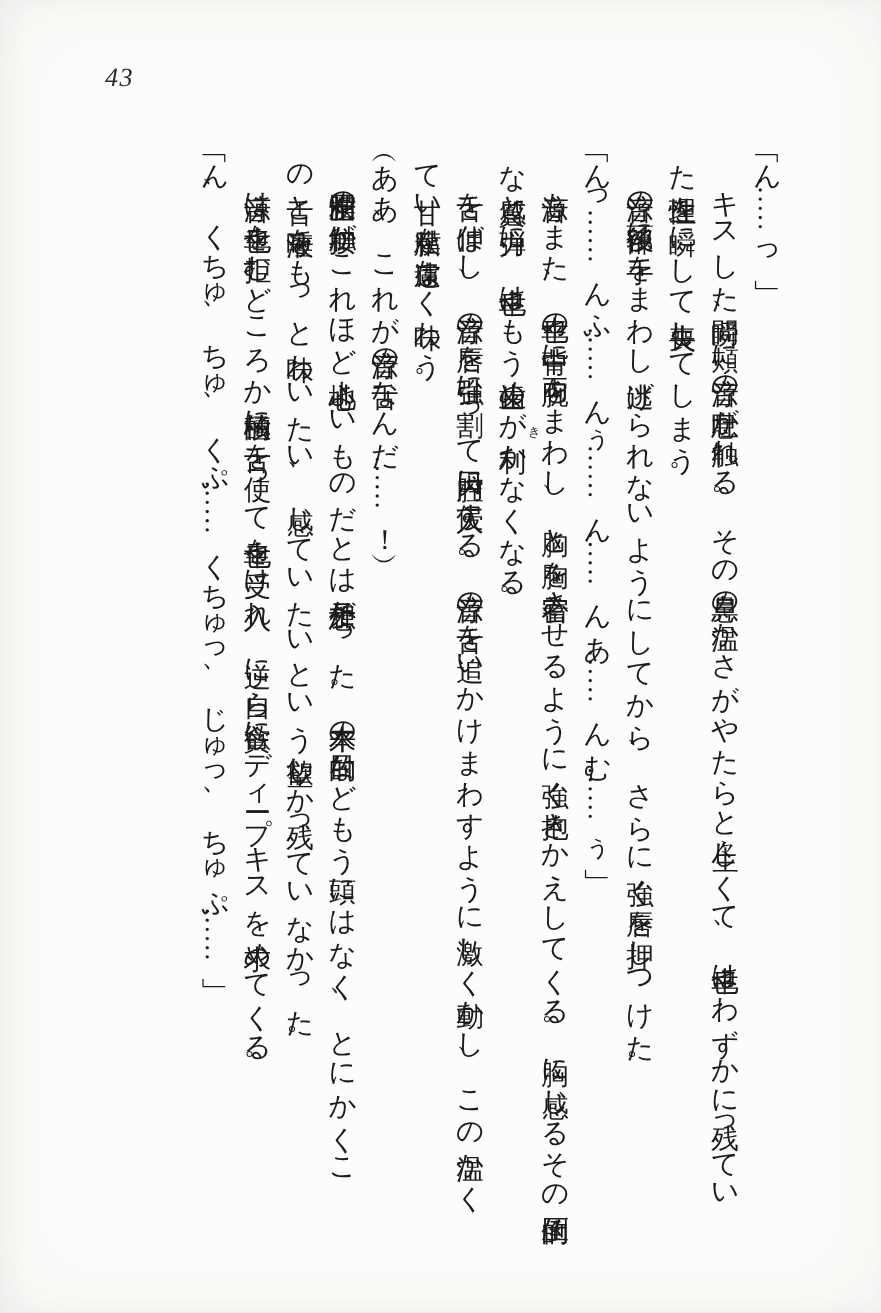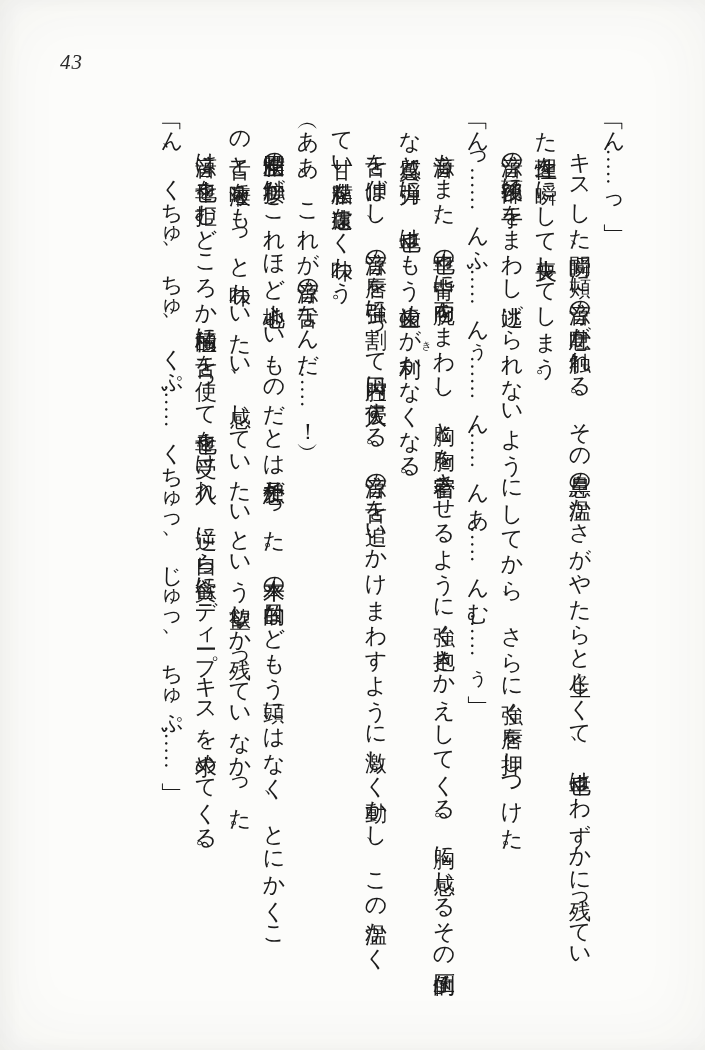--- a/index.html
+++ b/index.html
@@ -14,21 +14,21 @@
     margin: 0 auto;
     background: #fcfcfa;
     box-shadow: inset 0 0 70px rgba(60,55,45,0.05), inset 8px 0 18px rgba(60,55,45,0.04);
     overflow: hidden;
     font-family: "Liberation Serif", "DejaVu Serif", serif;
     color: #1b1b1b;
   }
   .page-number {
     position: absolute;
     top: 50px;
-    left: 60px;
+    left: 84px;
     font-size: 21px;
     font-style: italic;
     letter-spacing: 1px;
     color: #2a2a2a;
     font-family: "Liberation Serif", "DejaVu Serif", serif;
   }
   .text-block {
     position: absolute;
     top: 116px;
     right: 74px;

